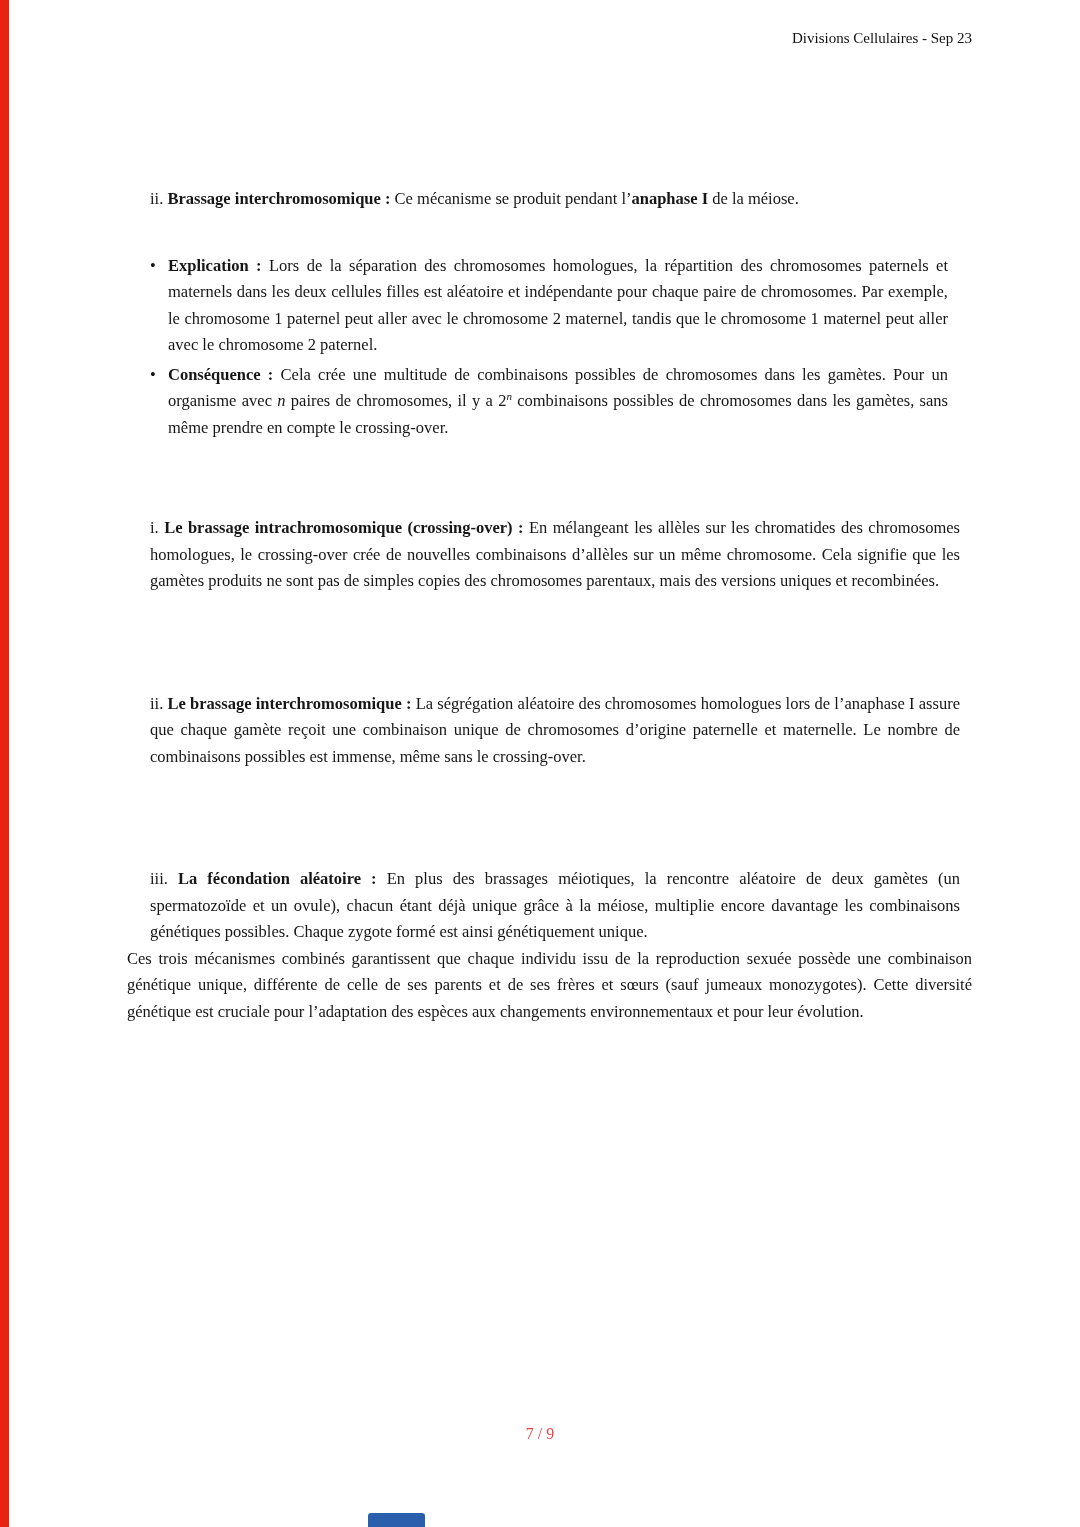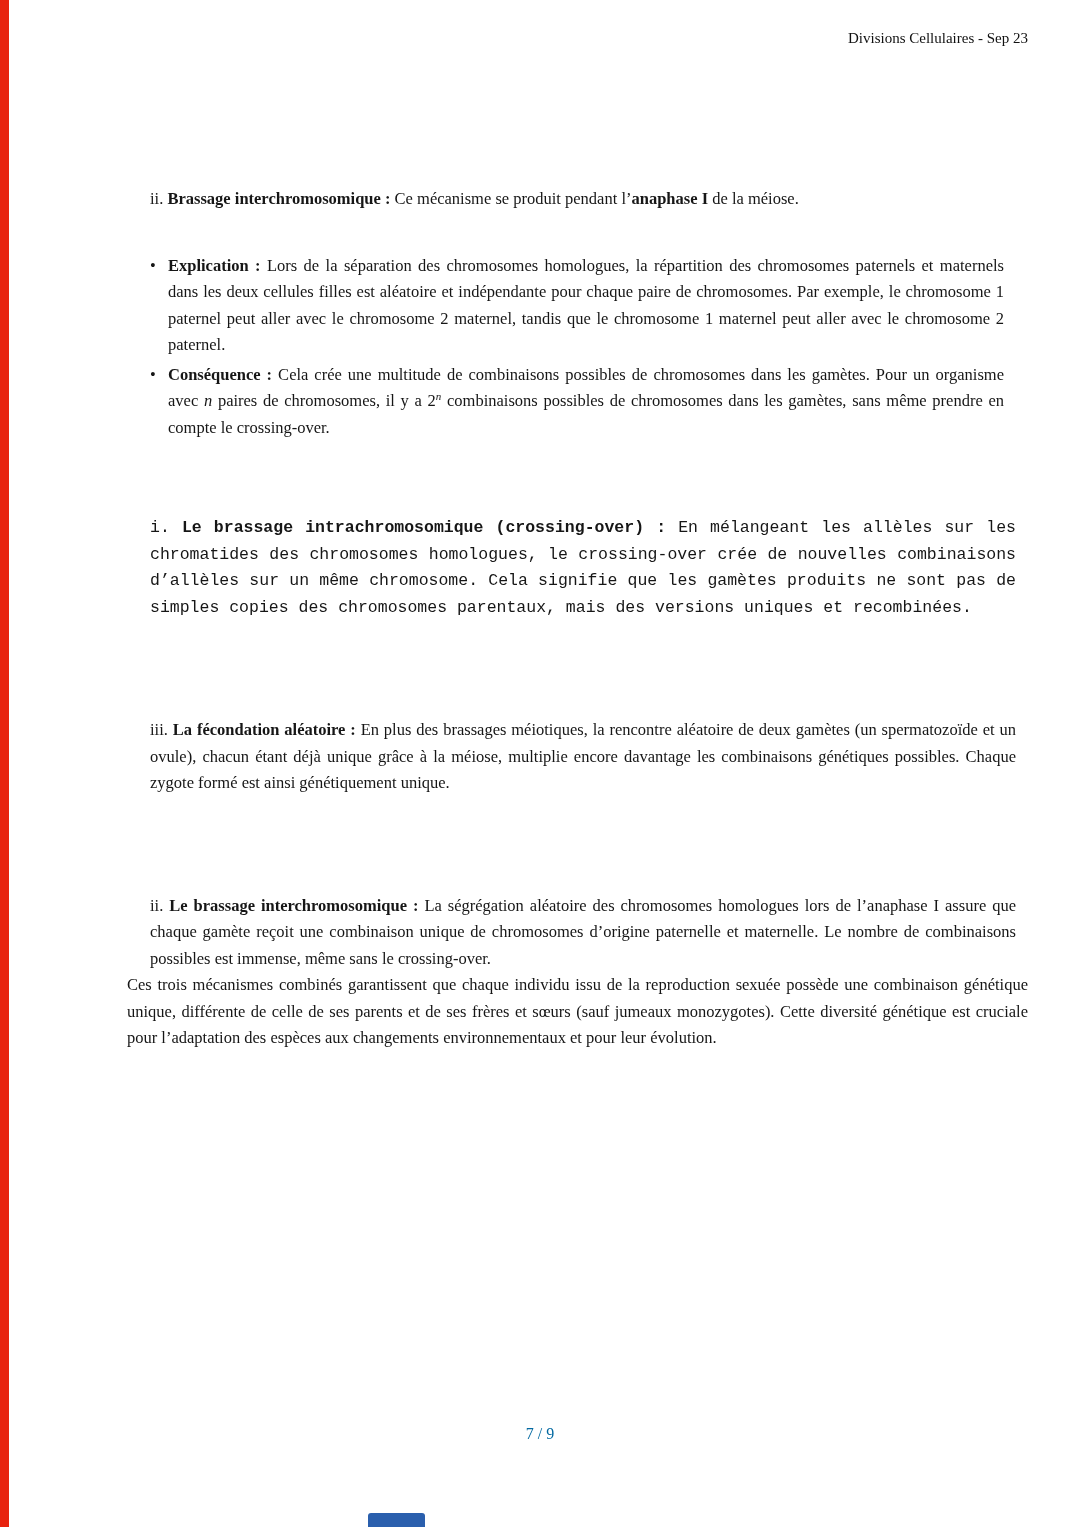--- a/index.html
+++ b/index.html
@@ -14,21 +14,21 @@
   .red-strip {
     position: absolute;
     left: 0; top: 0;
     width: 9px; height: 100%;
     background: #e8230f;
   }
   .page {
     position: absolute;
     left: 0; top: 0;
     width: 1080px; height: 1527px;
-    padding: 30px 52px 0 127px;
+    padding: 30px 108px 0 127px;
   }
   .doc-header {
     text-align: right;
     font-size: 15px;
     color: #111111;
   }
   .content { margin-top: 139px; }
   .block {
     font-size: 16.5px;
     line-height: 26.5px;
@@ -36,32 +36,32 @@
     color: #161616;
   }
   .indent { margin-left: 23px; margin-right: 12px; }
   .bullet { display: flex; margin-left: 23px; margin-right: 24px; }
   .bullet-marker { flex: 0 0 18px; }
   .bullet-text { flex: 1; text-align: justify; }
   .g-bul { margin-top: 40px; }
   .g-xs  { margin-top: 3px; }
   .g-sm  { margin-top: 36px; }
   .g-md  { }
-  .g-lg  { margin-top: 74px; font-family: Liberation Mono, monospace; }
+  .g-lg  { margin-top: 74px; }
   .g-xl  { margin-top: 96px; }
   .b { font-weight: bold; }
   .i { font-style: italic; }
   sup { font-size: 11px; line-height: 0; vertical-align: super; }
   .doc-footer {
     position: absolute;
     left: 0; top: 1425px;
     width: 100%;
     text-align: center;
     font-size: 16px;
-    color: #0369a1;
+    color: #ef4444;
   }
   .bottom-blue {
     position: absolute;
     left: 368px; top: 1513px;
     width: 57px; height: 14px;
     border-radius: 3px 3px 0 0;
   }
 </style>
 </head>
 <body>
@@ -75,21 +75,21 @@
       <div class="block indent"><span>ii. </span><span class="b">Brassage interchromosomique :</span><span> Ce mécanisme se produit pendant l’</span><span class="b">anaphase I</span><span> de la méiose.</span></div>
       <div class="block bullet g-bul">
         <span class="bullet-marker">•</span>
         <span class="bullet-text"><span class="b">Explication :</span><span> Lors de la séparation des chromosomes homologues, la répartition des chromosomes paternels et maternels dans les deux cellules filles est aléatoire et indépendante pour chaque paire de chromosomes. Par exemple, le chromosome 1 paternel peut aller avec le chromosome 2 maternel, tandis que le chromosome 1 maternel peut aller avec le chromosome 2 paternel.</span></span>
       </div>
       <div class="block bullet g-xs">
         <span class="bullet-marker">•</span>
         <span class="bullet-text"><span class="b">Conséquence :</span><span> Cela crée une multitude de combinaisons possibles de chromosomes dans les gamètes. Pour un organisme avec </span><span class="i">n</span><span> paires de chromosomes, il y a 2</span><sup class="i">n</sup><span> combinaisons possibles de chromosomes dans les gamètes, sans même prendre en compte le crossing-over.</span></span>
       </div>
       <div class="block indent g-lg"><span>i. </span><span class="b">Le brassage intrachromosomique (crossing-over) :</span><span> En mélangeant les allèles sur les chromatides des chromosomes homologues, le crossing-over crée de nouvelles combinaisons d’allèles sur un même chromosome. Cela signifie que les gamètes produits ne sont pas de simples copies des chromosomes parentaux, mais des versions uniques et recombinées.</span></div>
+      <div class="block indent g-xl"><span>ii. </span><span class="b">Le brassage interchromosomique :</span><span> La ségrégation aléatoire des chromosomes homologues lors de l’anaphase I assure que chaque gamète reçoit une combinaison unique de chromosomes d’origine paternelle et maternelle. Le nombre de combinaisons possibles est immense, même sans le crossing-over.</span></div>
       <div class="block indent g-xl"><span>iii. </span><span class="b">La fécondation aléatoire :</span><span> En plus des brassages méiotiques, la rencontre aléatoire de deux gamètes (un spermatozoïde et un ovule), chacun étant déjà unique grâce à la méiose, multiplie encore davantage les combinaisons génétiques possibles. Chaque zygote formé est ainsi génétiquement unique.</span></div>
-      <div class="block indent g-xl"><span>ii. </span><span class="b">Le brassage interchromosomique :</span><span> La ségrégation aléatoire des chromosomes homologues lors de l’anaphase I assure que chaque gamète reçoit une combinaison unique de chromosomes d’origine paternelle et maternelle. Le nombre de combinaisons possibles est immense, même sans le crossing-over.</span></div>
       <div class="block full g-md"><span>Ces trois mécanismes combinés garantissent que chaque individu issu de la reproduction sexuée possède une combinaison génétique unique, différente de celle de ses parents et de ses frères et sœurs (sauf jumeaux monozygotes). Cette diversité génétique est cruciale pour l’adaptation des espèces aux changements environnementaux et pour leur évolution.</span></div>
     </div>
 </div>
 
 <div class="doc-footer">7 / 9</div>
 
 <div class="bottom-blue" style="background: rgb(42, 95, 173);"></div>
 
 </body></html>

